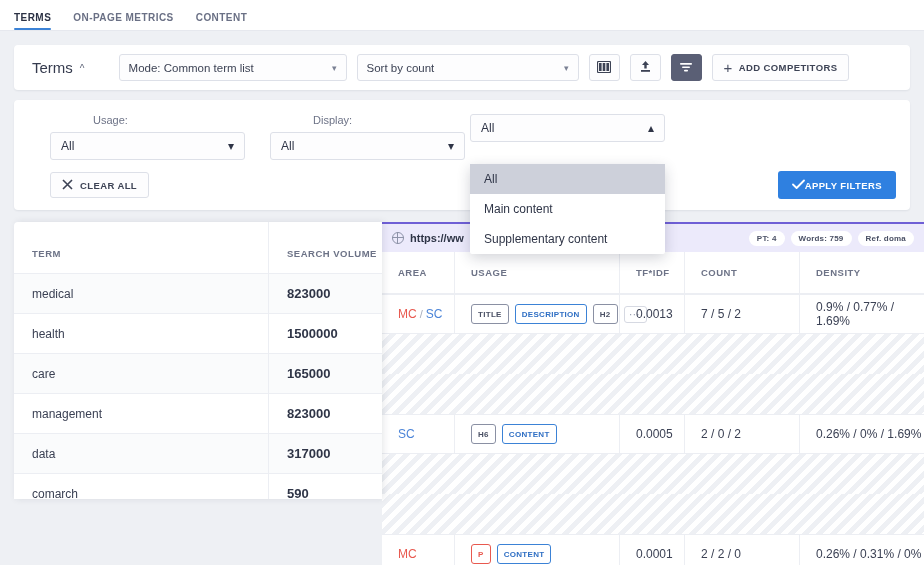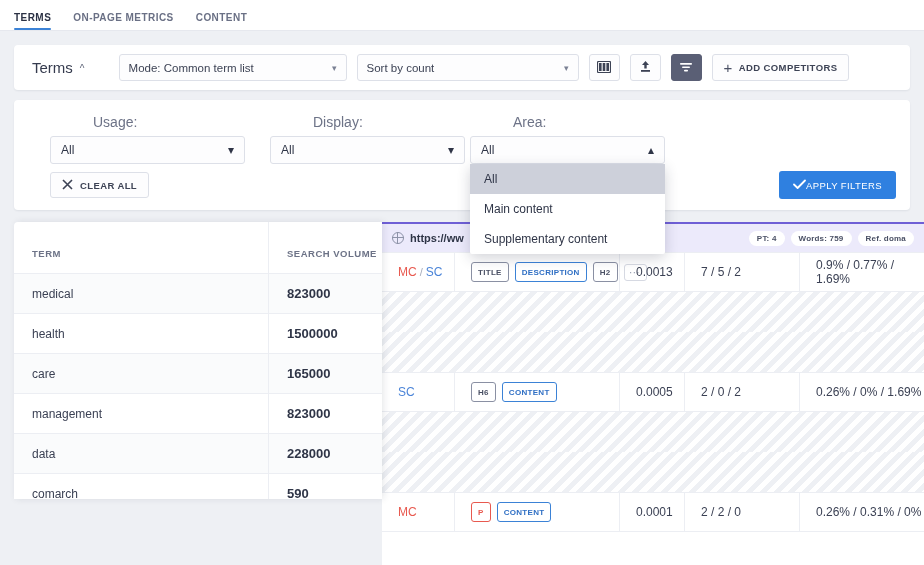--- a/index.html
+++ b/index.html
@@ -61,41 +61,41 @@
     font-size: 9.5px; font-weight: 600; letter-spacing: .4px; color: #3d4355; cursor: pointer;
   }
   .plus { font-size: 15px; font-weight: 300; color: #4a5064; line-height: 1; }
 
   
   .filters {
     position: absolute; left: 14px; top: 100px; width: 896px; height: 110px;
     background: #fff; border-radius: 4px; box-shadow: 0 1px 2px rgba(30,35,60,.08);
   }
   .fgroup { position: absolute; }
-  .flabel { font-size: 14px; color: #6d7387; margin-bottom: 6px; padding-left: 43px; }
+  .flabel { font-size: 11px; color: #6d7387; margin-bottom: 6px; padding-left: 43px; }
   .fselect {
     height: 28px; border: 1px solid #dde0e8; border-radius: 3px; background: #fdfdfe;
     display: flex; align-items: center; justify-content: space-between;
     padding: 0 10px; font-size: 12px; color: #2f3547; cursor: pointer;
   }
   .g-usage { left: 36px; top: 14px; width: 195px; }
   .g-display { left: 256px; top: 14px; width: 195px; }
   .g-area { left: 456px; top: 14px; width: 195px; }
 
   .clearall {
     position: absolute; left: 36px; top: 72px; height: 26px;
     border: 1px solid #dde0e8; border-radius: 3px; background: #fdfdfe;
     display: flex; align-items: center; gap: 7px; padding: 0 11px;
     font-size: 9.5px; font-weight: 600; letter-spacing: .4px; color: #3d4355; cursor: pointer;
   }
   .applyfilters {
     position: absolute; right: 14px; top: 71px; height: 28px;
     background: #2f80e0; border-radius: 3px; color: #fff;
     display: flex; align-items: center; padding: 0 14px;
-    font-size: 9.5px; font-weight: 400; letter-spacing: .4px; cursor: pointer;
+    font-size: 9.5px; font-weight: 700; letter-spacing: .4px; cursor: pointer;
   }
 
   
   .dropdown {
     position: absolute; left: 470px; top: 164px; width: 195px;
     background: #fff; border-radius: 2px; z-index: 40;
     box-shadow: 0 4px 14px rgba(30,35,60,.20);
   }
   .dropdown .opt {
     height: 30px; display: flex; align-items: center; padding: 0 14px;
@@ -260,21 +260,20 @@
 
     <div class="fgroup g-display">
       <div class="flabel">Display:</div>
       <div class="fselect">
         <span>All</span>
         <span class="chev">▾</span>
       </div>
     </div>
 
     <div class="fgroup g-area">
-      <div class="flabel">Area:</div>
       <div class="fselect">
         <span>All</span>
         <span class="chev">▴</span>
       </div>
     </div>
 
     <div class="clearall">
       <span>
         <svg width="11" height="11" viewBox="0 0 11 11">
           <path d="M1 1 L10 10 M10 1 L1 10" stroke="#3d4355" stroke-width="1.6" fill="none"></path>
@@ -312,21 +311,21 @@
     <div class="row alt">
       <div class="c1">care</div>
       <div class="c2">165000</div>
     </div>
     <div class="row">
       <div class="c1">management</div>
       <div class="c2">823000</div>
     </div>
     <div class="row alt">
       <div class="c1">data</div>
-      <div class="c2">228000</div>
+      <div class="c2">317000</div>
     </div>
     <div class="row">
       <div class="c1">comarch</div>
       <div class="c2">590</div>
     </div>
     <div class="row alt">
       <div class="c1">services</div>
       <div class="c2">2240000</div>
     </div>
   </div>
@@ -336,20 +335,27 @@
     <div class="urlbar">
       <span class="globe"></span>
       <span class="url">https://ww</span>
       <div class="pills">
         <span class="pill">PT: 4</span>
         <span class="pill">Words: 759</span>
         <span class="pill">Ref. doma</span>
       </div>
     </div>
 
+    <div class="rt-hrow">
+      <div class="hc w-area">AREA</div>
+      <div class="hc w-usage">USAGE</div>
+      <div class="hc w-tfidf">TF*IDF</div>
+      <div class="hc w-count">COUNT</div>
+      <div class="hc w-density">DENSITY</div>
+    </div>
 
     <div class="rt-row filled">
       <div class="rc w-area">
         <span class="mc">MC</span>
         <span class="sep">/</span>
         <span class="sc">SC</span>
       </div>
       <div class="rc w-usage">
         <span class="badges">
           <span class="badge">TITLE</span>

